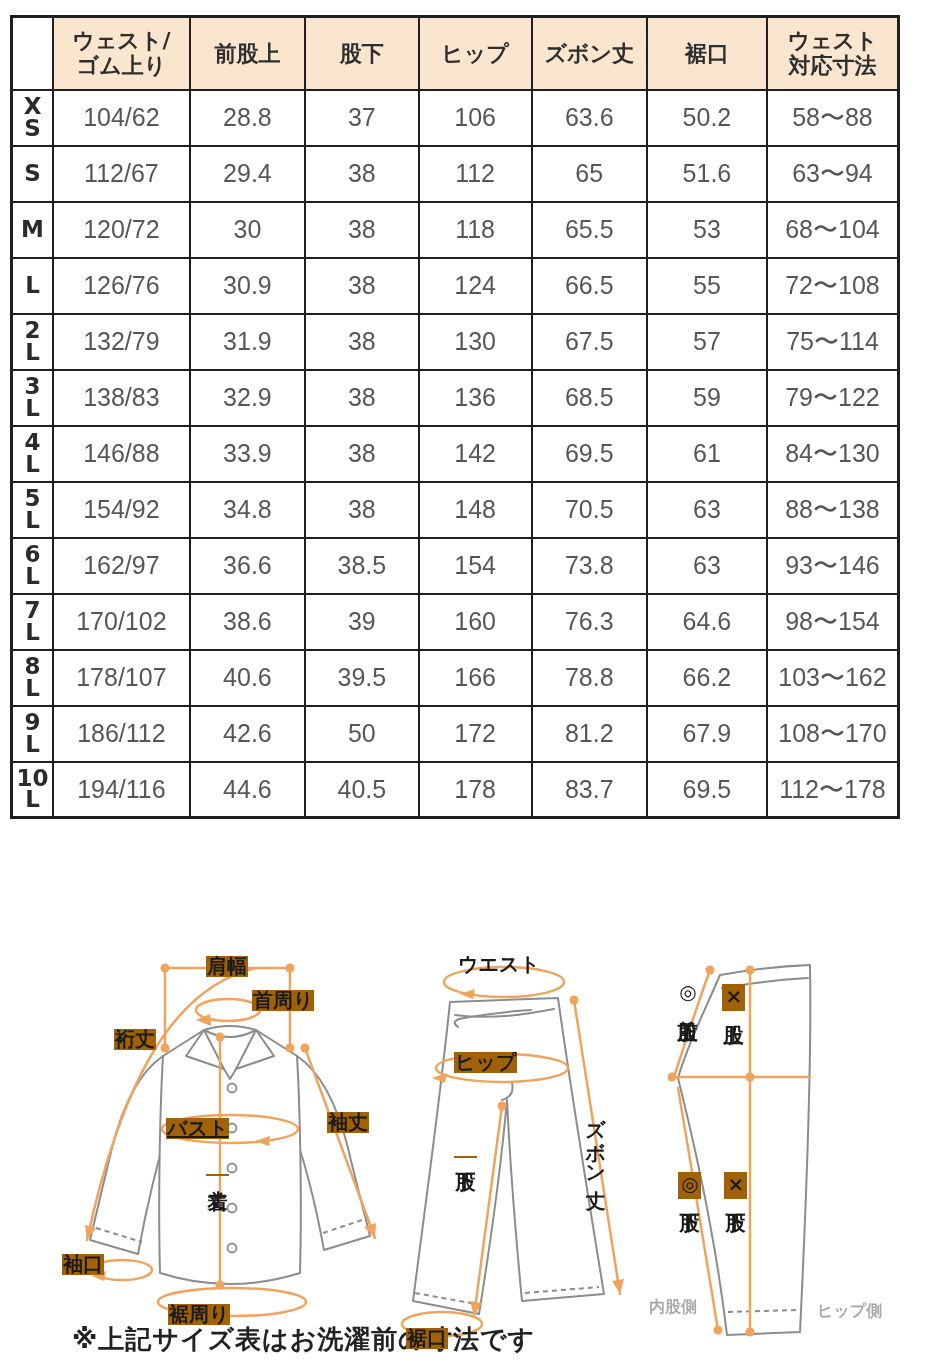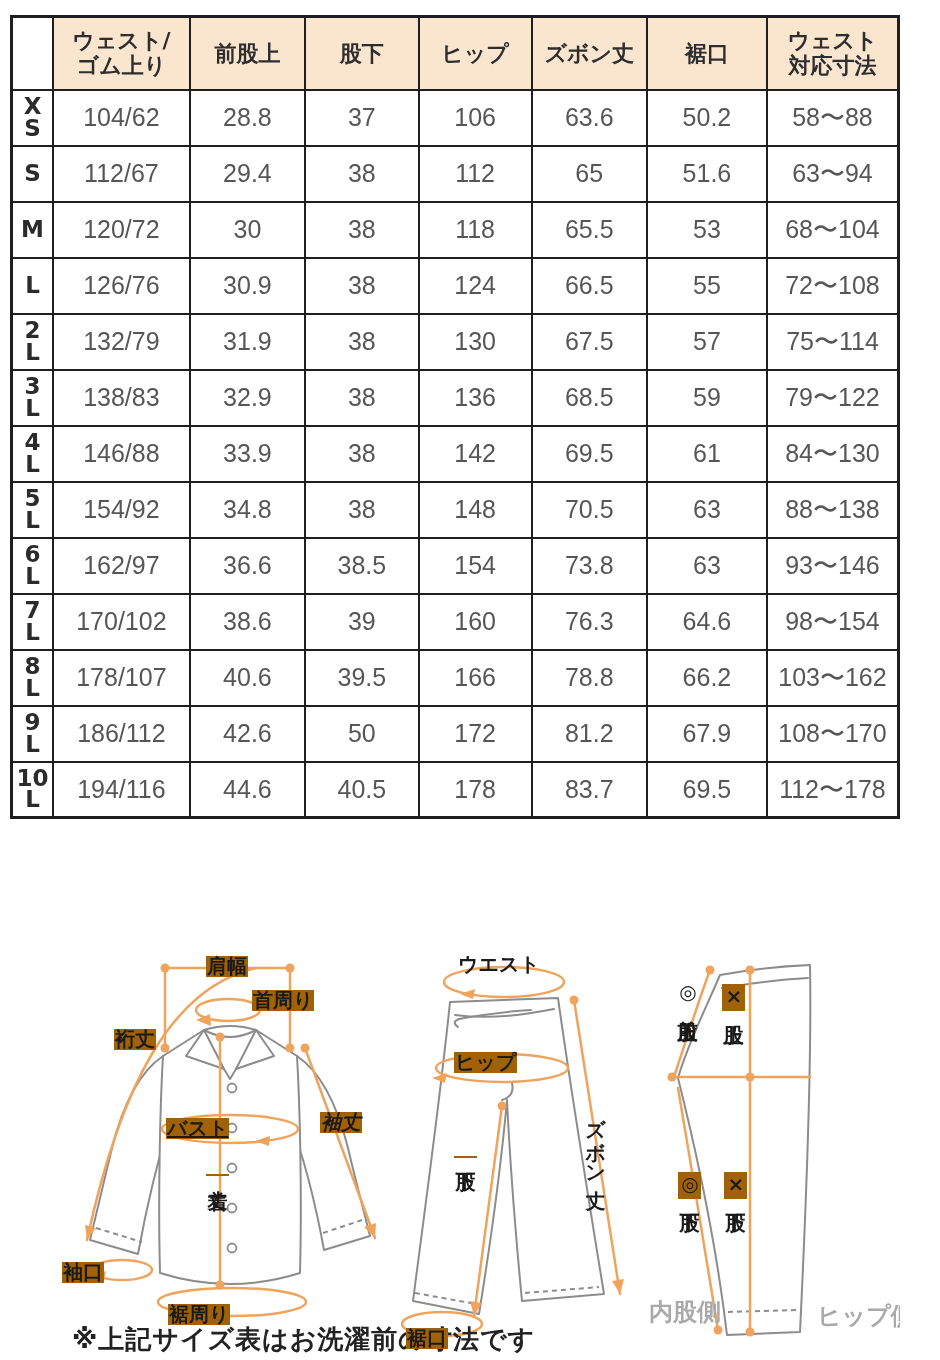--- a/index.html
+++ b/index.html
@@ -51,21 +51,21 @@
 
   
   .diagram{position:absolute;}
   .diagram svg{position:absolute;left:0;top:0;}
   .dlabel{
     position:absolute;font-weight:bold;font-size:20px;color:#1a1a1a;
     line-height:1.05;background:#a16207;padding:0 1px;white-space:nowrap;
     z-index:3;
   }
   .dlabel.v{writing-mode:vertical-rl;text-orientation:upright;letter-spacing:1px;}
-  .dlabel.muted{color:var(--muted);font-size:24px;background:transparent;}
+  .dlabel.muted{color:var(--muted);font-size:16px;background:transparent;font-family:Liberation Mono, monospace;}
   .dlabel.nobg{background:transparent;}
 
   .note{
     position:absolute;left:72px;top:1322px;
     font-size:26px;font-weight:600;color:#222222;letter-spacing:1px;
   }
 
   .gline{stroke:var(--outline);stroke-width:2;fill:none;stroke-linejoin:round;stroke-linecap:round;}
   .gfill{stroke:var(--outline);stroke-width:2;fill:#ffffff;stroke-linejoin:round;}
   .gdash{stroke:var(--outline);stroke-width:2;fill:none;stroke-dasharray:5 4;}
@@ -298,23 +298,23 @@
       <ellipse class="oline" cx="62" cy="322" rx="30" ry="10"></ellipse>
       <polygon class="oarr" points="32,328 46,323 44,333"></polygon>
 
       <ellipse class="oline" cx="172" cy="354" rx="74" ry="14"></ellipse>
       <polygon class="oarr" points="150,368 165,362 164,373"></polygon>
     </svg>
     <div class="dlabel" style="left:146px;top:8px;">肩幅</div>
     <div class="dlabel" style="left:184px;top:42px;margin-left:8px;">首周り</div>
     <div class="dlabel" style="left:54px;top:81px;">裄丈</div>
     <div class="dlabel" style="left:106px;top:170px;text-decoration:underline;">バスト</div>
-    <div class="dlabel" style="left:260px;top:164px;font-style:italic;">袖丈</div>
+    <div class="dlabel" style="left:267px;top:164px;">袖丈</div>
     <div class="dlabel v" style="left:146px;top:226px;">着丈</div>
-    <div class="dlabel" style="left:2px;top:306px;margin-top:8px;">袖口</div>
+    <div class="dlabel" style="left:2px;top:306px;">袖口</div>
     <div class="dlabel" style="left:108px;top:356px;">裾周り</div>
   </div>
 
   <div class="diagram" style="left:398px;top:948px;width:242px;height:400px;">
     <svg width="242" height="400" viewBox="0 0 242 400">
 
       <path class="gfill" d="M52,54 L160,50 C174,150 192,260 206,346 L124,353 C117,280 112,215 109,152 C103,218 93,292 81,366 L15,353 C28,252 42,152 52,54 Z"></path>
 
       <path class="gline" d="M57,67 C95,72 130,66 156,61"></path>
       <path class="gline" d="M61,71 Q98,64 133,62"></path>

